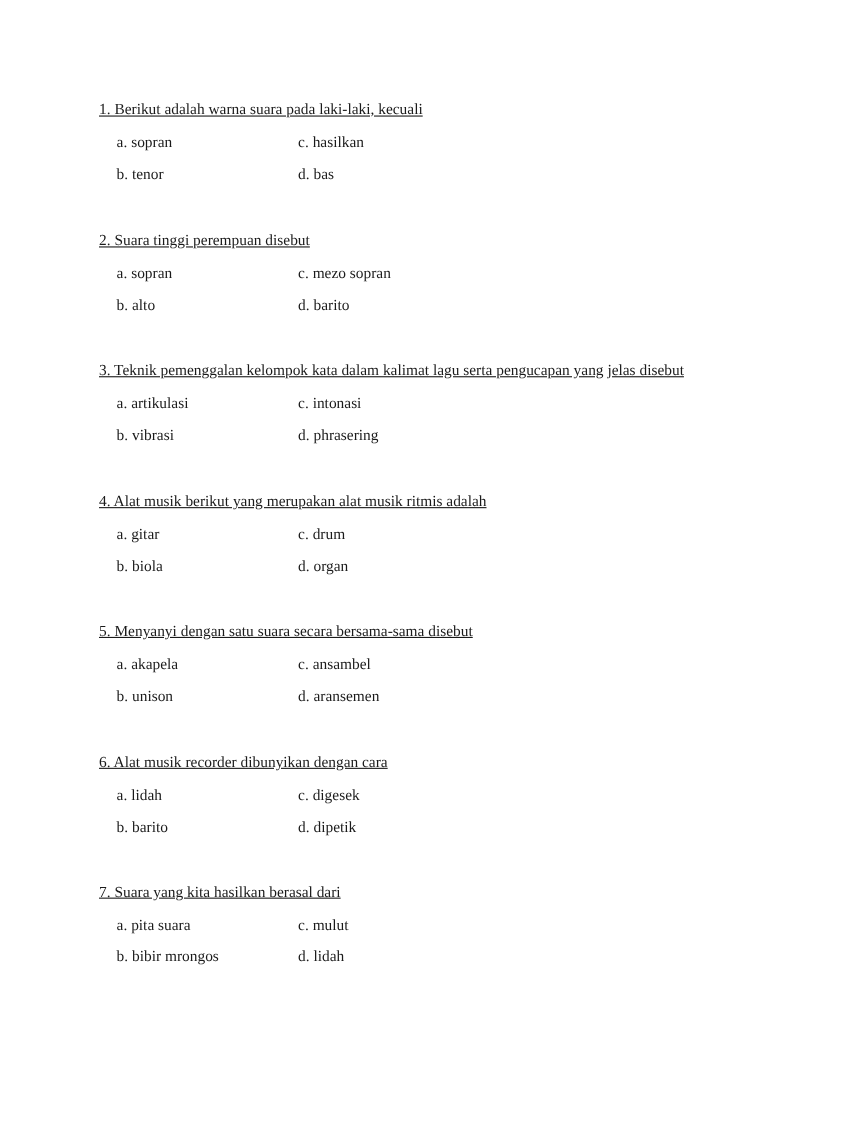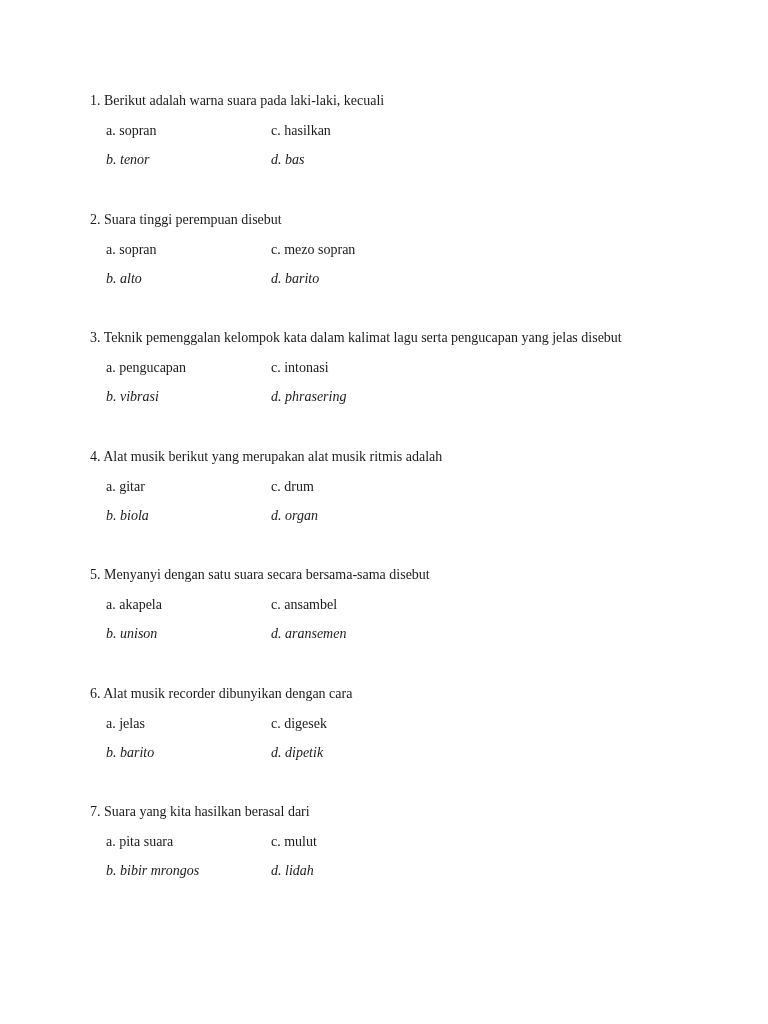--- a/index.html
+++ b/index.html
@@ -20,30 +20,31 @@
       position: absolute;
       left: 90px;
       width: 660px;
     }
     .q-text {
       position: absolute;
       left: 0;
       top: 0;
       white-space: nowrap;
       line-height: 18px;
+      text-decoration: underline;
     }
     .opt {
       position: absolute;
       white-space: nowrap;
       line-height: 18px;
     }
     .col-left { left: 16px; text-align: right; }
     .col-right { left: 181px; }
     .row-1 { top: 30px; }
-    .row-2 { top: 59px; font-style: italic; }
+    .row-2 { top: 59px; }
   </style>
 </head>
 <body>
 
 <div class="question" style="top:92px;">
   <div class="q-text">1. Berikut adalah warna suara pada laki-laki, kecuali</div>
   <div class="opt col-left row-1">a. sopran</div>
   <div class="opt col-right row-1">c. hasilkan</div>
   <div class="opt col-left row-2">b. tenor</div>
   <div class="opt col-right row-2">d. bas</div>
@@ -52,21 +53,21 @@
 <div class="question" style="top:211px;">
   <div class="q-text">2. Suara tinggi perempuan disebut</div>
   <div class="opt col-left row-1">a. sopran</div>
   <div class="opt col-right row-1">c. mezo sopran</div>
   <div class="opt col-left row-2">b. alto</div>
   <div class="opt col-right row-2">d. barito</div>
 </div>
 
 <div class="question" style="top:329px;">
   <div class="q-text">3. Teknik pemenggalan kelompok kata dalam kalimat lagu serta pengucapan yang jelas disebut</div>
-  <div class="opt col-left row-1">a. pengucapan</div>
+  <div class="opt col-left row-1">a. artikulasi</div>
   <div class="opt col-right row-1">c. intonasi</div>
   <div class="opt col-left row-2">b. vibrasi</div>
   <div class="opt col-right row-2">d. phrasering</div>
 </div>
 
 <div class="question" style="top:448px;">
   <div class="q-text">4. Alat musik berikut yang merupakan alat musik ritmis adalah</div>
   <div class="opt col-left row-1">a. gitar</div>
   <div class="opt col-right row-1">c. drum</div>
   <div class="opt col-left row-2">b. biola</div>
@@ -76,21 +77,21 @@
 <div class="question" style="top:566px;">
   <div class="q-text">5. Menyanyi dengan satu suara secara bersama-sama disebut</div>
   <div class="opt col-left row-1">a. akapela</div>
   <div class="opt col-right row-1">c. ansambel</div>
   <div class="opt col-left row-2">b. unison</div>
   <div class="opt col-right row-2">d. aransemen</div>
 </div>
 
 <div class="question" style="top:685px;">
   <div class="q-text">6. Alat musik recorder dibunyikan dengan cara</div>
-  <div class="opt col-left row-1">a. jelas</div>
+  <div class="opt col-left row-1">a. lidah</div>
   <div class="opt col-right row-1">c. digesek</div>
   <div class="opt col-left row-2">b. barito</div>
   <div class="opt col-right row-2">d. dipetik</div>
 </div>
 
 <div class="question" style="top:803px;">
   <div class="q-text">7. Suara yang kita hasilkan berasal dari</div>
   <div class="opt col-left row-1">a. pita suara</div>
   <div class="opt col-right row-1">c. mulut</div>
   <div class="opt col-left row-2">b. bibir mrongos</div>

